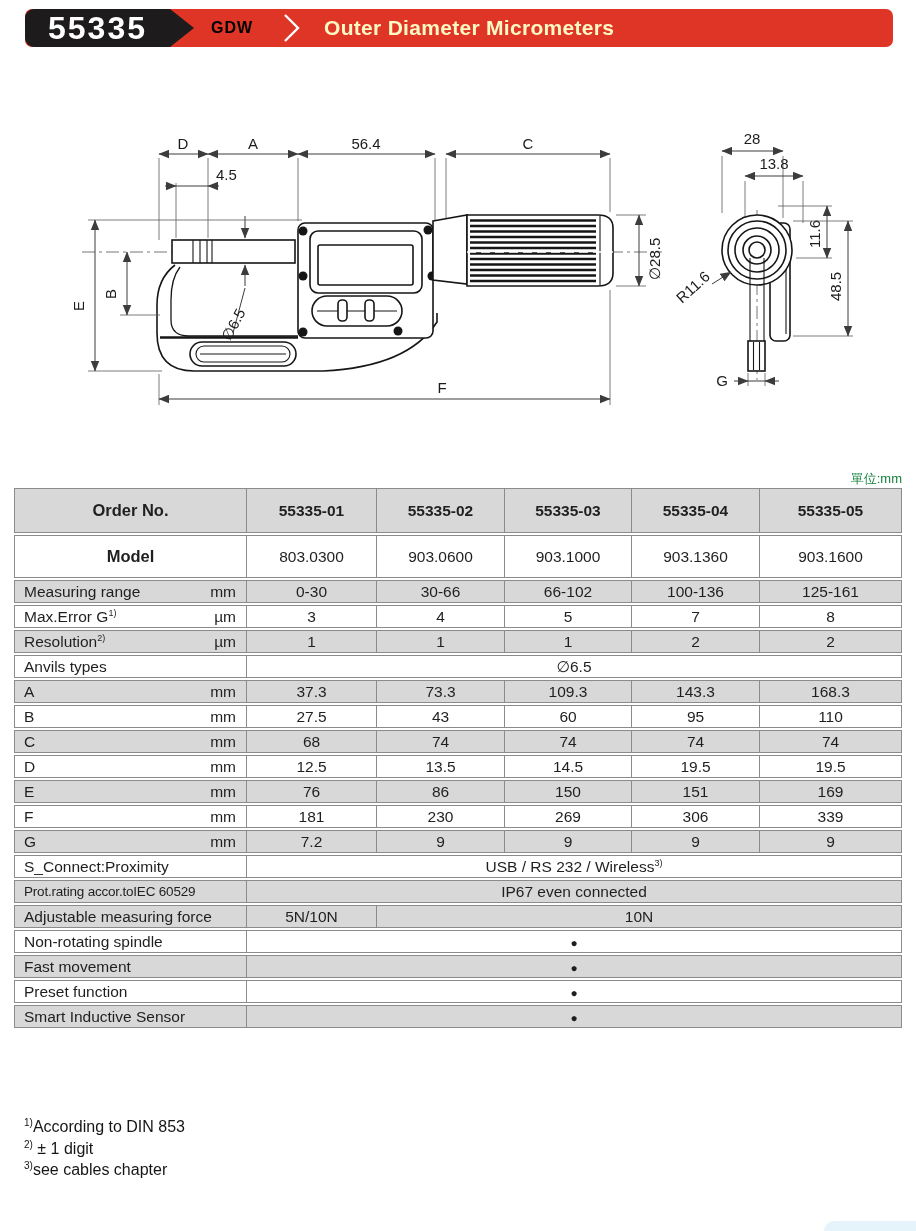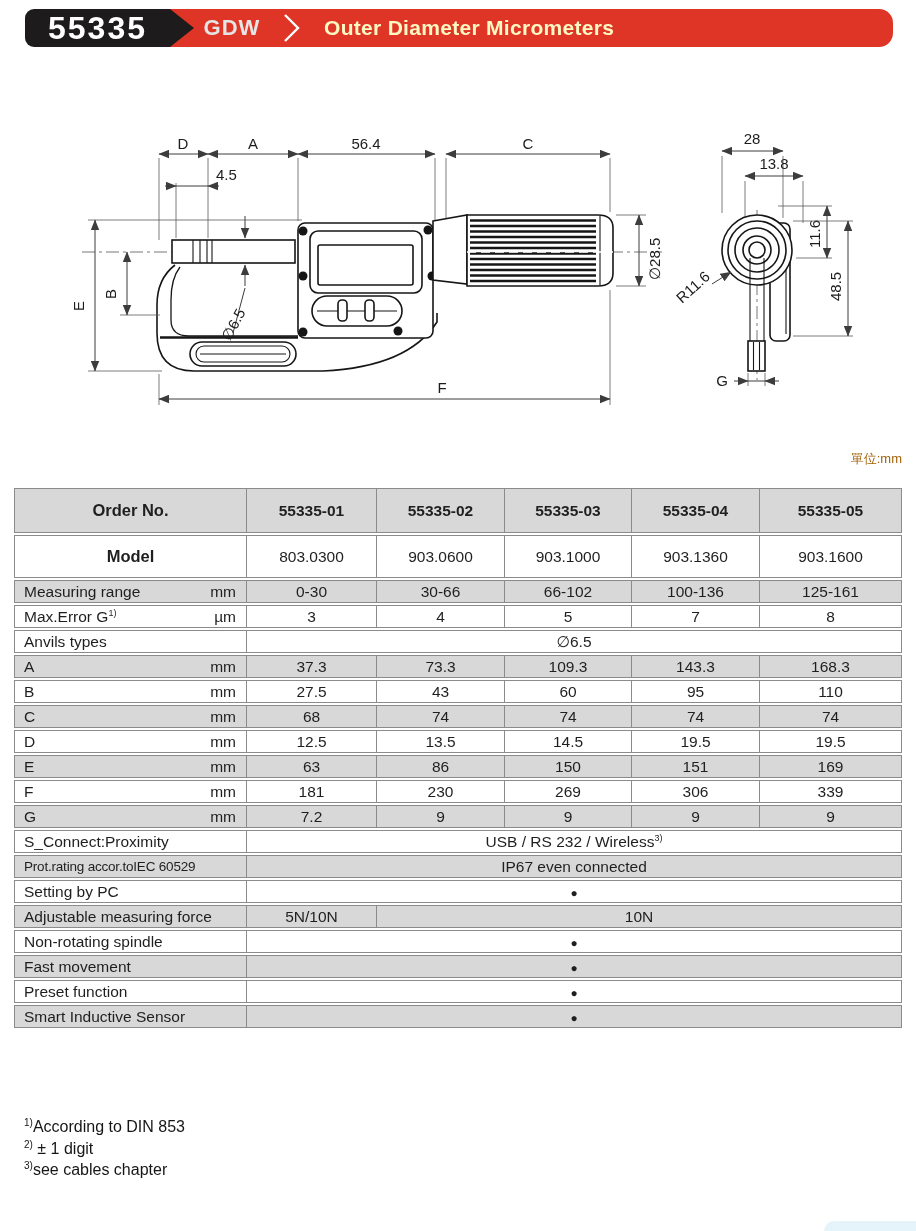--- a/index.html
+++ b/index.html
@@ -7,50 +7,50 @@
   }
   *{box-sizing:border-box;margin:0;padding:0;}
   html,body{width:916px;height:1231px;}
   body{
     position:relative;background:#ffffff;overflow:hidden;
     font-family:"Liberation Sans", sans-serif;color:var(--ink);
   }
   
   .banner{
     position:absolute;left:25px;top:9px;width:868px;height:38px;
-    background:var(--red);border-radius:14px;display:flex;align-items:center;
+    background:var(--red);border-radius:7px;display:flex;align-items:center;
   }
   .badge{
     position:relative;width:145px;height:38px;background:var(--black);
     border-radius:9px 0 0 9px;display:flex;align-items:center;justify-content:center;
   }
   .badge-code{color:#fff;font-size:32px;font-weight:bold;letter-spacing:2px;}
   .badge-tip{
     width:0;height:0;border-top:19px solid transparent;border-bottom:19px solid transparent;
     border-left:24px solid var(--black);
   }
   .brand-wrap{width:76px;text-align:center;}
-  .brand{color:#e5e5e5;font-size:22px;font-weight:bold;letter-spacing:1px;}
+  .brand{color:#000000;font-size:16px;font-weight:bold;letter-spacing:1px;}
   .chev{margin:0 4px 0 10px;display:block;}
   .title{color:#fef9c3;font-size:21px;font-weight:bold;margin-left:18px;letter-spacing:.3px;}
   
   .draw{position:absolute;left:0;top:100px;width:916px;height:370px;}
   .sideview{position:absolute;left:70px;top:28px;}
   .endview{position:absolute;left:660px;top:18px;}
   svg text{font-family:"Liberation Sans",sans-serif;font-size:15px;fill:#1c1c1c;}
   .b{fill:#fff;stroke:#161616;stroke-width:1.6;}
   .bn{fill:none;stroke:#161616;stroke-width:1.3;}
   .b2{fill:none;stroke:#161616;stroke-width:1.1;}
   .d{stroke:#3c3c3c;stroke-width:1;fill:none;}
   .e{stroke:#5a5a5a;stroke-width:.8;fill:none;}
   .cl{stroke:#666;stroke-width:.9;stroke-dasharray:13 4 3 4;fill:none;}
   .ridge{stroke:#161616;stroke-width:2.4;}
   .scr{fill:#151515;}
   
-  .unit-note{position:absolute;right:14px;top:450px;font-size:13px;color:#a16207;}
+  .unit-note{position:absolute;right:14px;top:470px;font-size:13px;color:#15803d;}
   
   .spec{position:absolute;left:14px;top:486px;}
   table{border-collapse:separate;border-spacing:0 2px;table-layout:fixed;width:888px;}
   td{
     border-top:1px solid var(--line);border-bottom:1px solid var(--line);
     font-size:15.5px;vertical-align:middle;height:23px;padding:0;
     overflow:hidden;white-space:nowrap;
   }
   td:first-child{border-left:1px solid var(--line);}
   td:last-child{border-right:1px solid var(--line);}
@@ -302,20 +302,33 @@
               <span class="ll"><span>Max.Error G</span><sup>1)</sup></span>
               <span class="lu">µm</span>
             </div>
           </td>
           <td class="val vr"><span>3</span></td>
           <td class="val vr"><span>4</span></td>
           <td class="val vr"><span>5</span></td>
           <td class="val vr"><span>7</span></td>
           <td class="val"><span>8</span></td>
         </tr>
+        <tr class="shaded">
+          <td class="vr">
+            <div class="lc">
+              <span class="ll"><span>Resolution</span><sup>2)</sup></span>
+              <span class="lu">µm</span>
+            </div>
+          </td>
+          <td class="val vr"><span>1</span></td>
+          <td class="val vr"><span>1</span></td>
+          <td class="val vr"><span>1</span></td>
+          <td class="val vr"><span>2</span></td>
+          <td class="val"><span>2</span></td>
+        </tr>
         <tr class="plain">
           <td class="vr">
             <div class="lc">
               <span class="ll"><span>Anvils types</span></span>
             </div>
           </td>
           <td class="spanv" colspan="5"><span>∅6.5</span></td>
         </tr>
         <tr class="shaded">
           <td class="vr">
@@ -369,21 +382,21 @@
           <td class="val vr"><span>19.5</span></td>
           <td class="val"><span>19.5</span></td>
         </tr>
         <tr class="shaded">
           <td class="vr">
             <div class="lc">
               <span class="ll"><span>E</span></span>
               <span class="lu">mm</span>
             </div>
           </td>
-          <td class="val vr"><span>63</span></td>
+          <td class="val vr"><span>76</span></td>
           <td class="val vr"><span>86</span></td>
           <td class="val vr"><span>150</span></td>
           <td class="val vr"><span>151</span></td>
           <td class="val"><span>169</span></td>
         </tr>
         <tr class="plain">
           <td class="vr">
             <div class="lc">
               <span class="ll"><span>F</span></span>
               <span class="lu">mm</span>
@@ -417,28 +430,20 @@
           <td class="spanv" colspan="5"><span>USB / RS 232 / Wireless</span><sup>3)</sup></td>
         </tr>
         <tr class="shaded">
           <td class="vr cond">
             <div class="lc">
               <span class="ll"><span>Prot.rating accor.toIEC 60529</span></span>
             </div>
           </td>
           <td class="spanv" colspan="5"><span>IP67 even connected</span></td>
         </tr>
-        <tr class="plain">
-          <td class="vr">
-            <div class="lc">
-              <span class="ll"><span>Setting by PC</span></span>
-            </div>
-          </td>
-          <td class="spanv" colspan="5"><span class="dot">●</span></td>
-        </tr>
         <tr class="shaded">
           <td class="vr">
             <div class="lc">
               <span class="ll"><span>Adjustable measuring force</span></span>
             </div>
           </td>
           <td class="val vr"><span>5N/10N</span></td>
           <td class="spanv" colspan="4"><span>10N</span></td>
         </tr>
         <tr class="plain">

